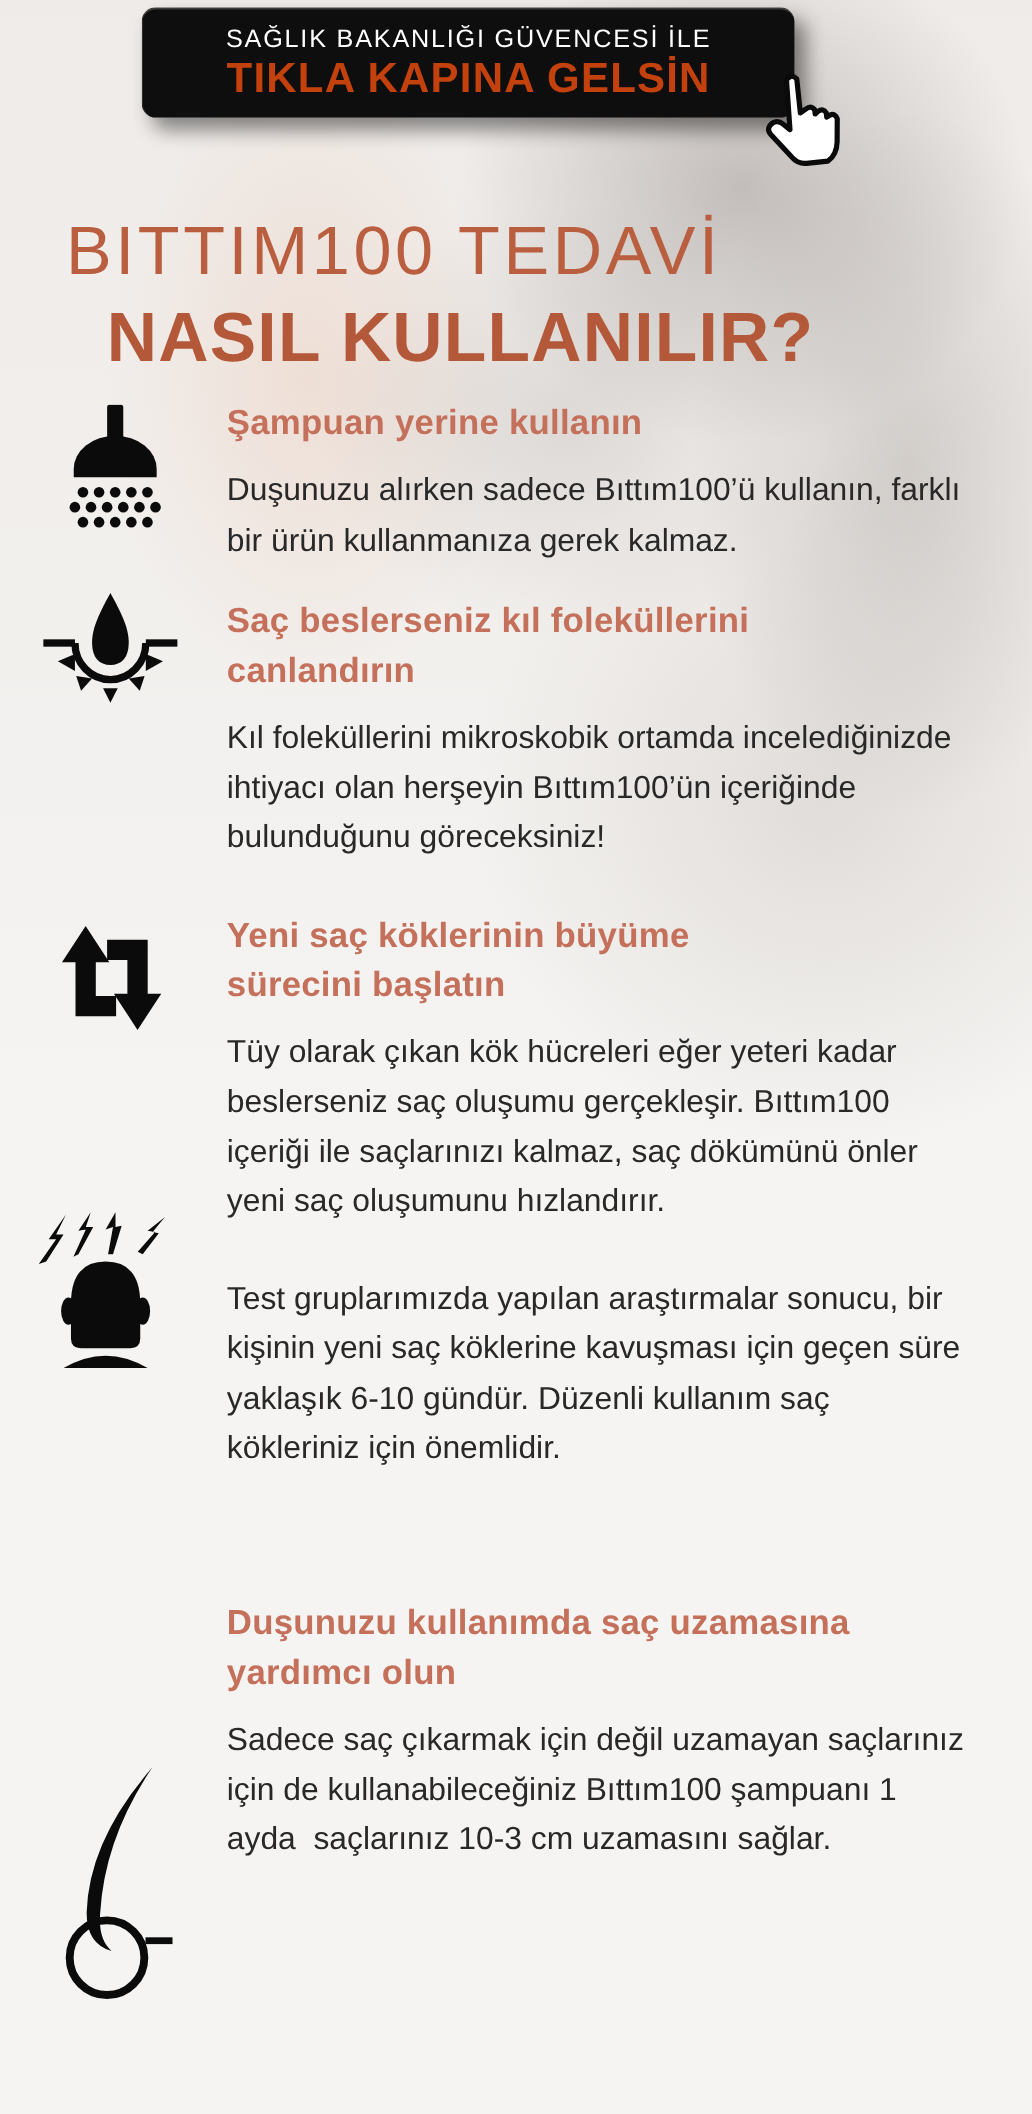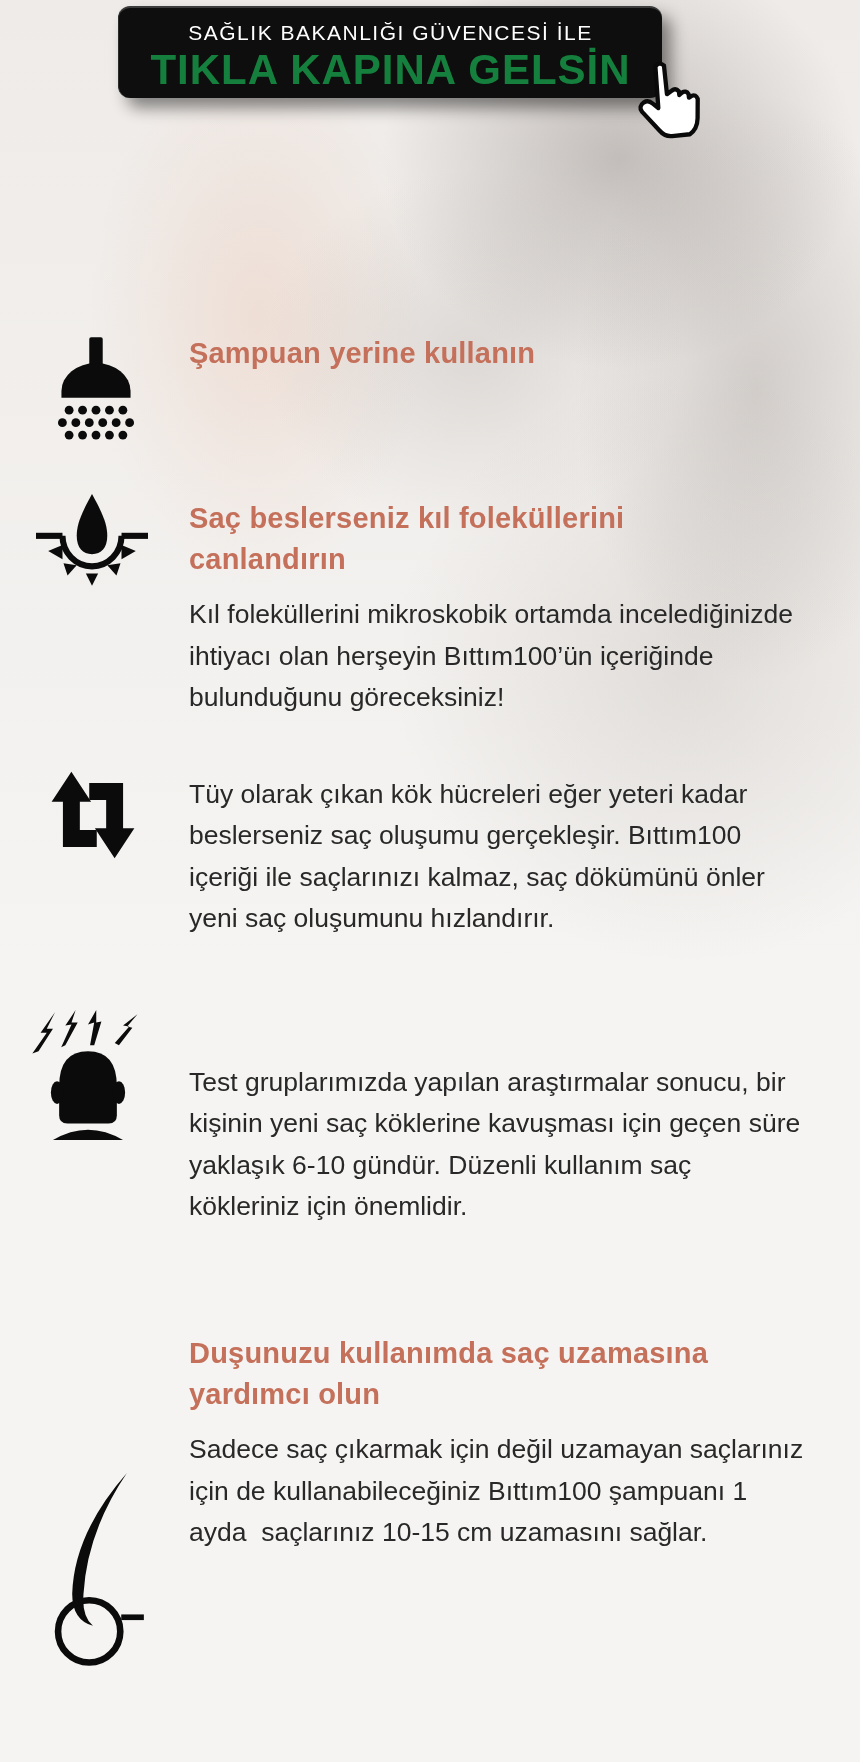--- a/index.html
+++ b/index.html
@@ -23,21 +23,21 @@
       linear-gradient(180deg, rgba(238,234,231,0.9) 0%, rgba(245,244,242,0.2) 55%, rgba(247,246,245,0) 75%);
   }
   .banner{
     position:absolute; left:118px; top:6px; width:544px; height:92px;
     background:#0e0e0e; border-radius:12px; text-align:center;
     box-sizing:border-box; padding-top:13px;
     box-shadow:9px 10px 16px rgba(0,0,0,0.45);
     border-top:2px solid #3c3c3c; border-left:1px solid #2b2b2b;
   }
   .banner-line1{color:#ffffff; font-size:21px; letter-spacing:1.5px; font-weight:400;}
-  .banner-line2{color:#15803d; font-size:42px; font-weight:800; letter-spacing:1px; margin-top:1px;}
+  .banner-line2{color:#c2410c; font-size:35px; font-weight:800; letter-spacing:1px; margin-top:1px;}
   .cursor{position:absolute; left:622px; top:60px; width:86px; height:86px; transform:rotate(-6deg);}
   .title{position:absolute; left:55px; top:176px; margin:0; font-weight:400;}
   .title .t1{display:block; font-size:57px; letter-spacing:3px; color:#b95f40; font-weight:400;}
   .title .t2{display:block; font-size:58px; letter-spacing:1px; color:#b4583a; font-weight:800; padding-left:34px; margin-top:6px;}
   .item{position:absolute; left:0; width:860px;}
   .sicon{position:absolute;}
   .sicon svg{display:block;}
   .stxt{position:absolute; left:165px; top:0; width:618px;margin-left:24px;}
   .stxt h2{
     margin:0; font-size:29px; font-weight:700; color:#c4705a;
@@ -59,20 +59,24 @@
     <div class="banner-line1">SAĞLIK BAKANLIĞI GÜVENCESİ İLE</div>
     <div class="banner-line2">TIKLA KAPINA GELSİN</div>
   </div>
 
   <div class="cursor">
     <svg viewBox="0 0 100 120" width="86" height="86">
       <path d="M42 8 Q48 1 54 8 L54 48 L61 44 Q67 40 71 46 L71 51 L75 48 Q81 45 84 51 L84 56 L88 54 Q94 52 96 59 L93 86 Q91 101 80 107 L55 107 Q45 107 38 97 L17 69 Q12 61 21 56 Q27 53 33 59 L40 66 Z" fill="#ffffff" stroke="#0a0a0a" stroke-width="6" stroke-linejoin="round"></path>
     </svg>
   </div>
 
+  <h1 class="title">
+    <span class="t1">BITTIM100 TEDAVİ</span>
+    <span class="t2">NASIL KULLANILIR?</span>
+  </h1>
 
   <section class="item" style="top:333px">
     <div class="sicon" style="left:48px; top:4px">
       <svg viewBox="0 0 100 110" width="96" height="106">
         <rect class="ic" x="43" y="0" width="14" height="30" rx="2"></rect>
         <path class="ic" d="M14 56 A36 29 0 0 1 86 56 L86 63 L14 63 Z"></path>
         <g class="ic">
           <circle cx="22" cy="76" r="4.6"></circle>
             <circle cx="36" cy="76" r="4.6"></circle>
             <circle cx="50" cy="76" r="4.6"></circle>
@@ -87,20 +91,21 @@
           <circle cx="22" cy="102" r="4.6"></circle>
             <circle cx="36" cy="102" r="4.6"></circle>
             <circle cx="50" cy="102" r="4.6"></circle>
             <circle cx="64" cy="102" r="4.6"></circle>
             <circle cx="78" cy="102" r="4.6"></circle>
         </g>
       </svg>
     </div>
     <div class="stxt">
       <h2>Şampuan yerine kullanın</h2>
+      <p>Duşunuzu alırken sadece Bıttım100’ü kullanın, farklı bir ürün kullanmanıza gerek kalmaz.</p>
     </div>
   </section>
 
   <section class="item" style="top:498px">
     <div class="sicon" style="left:36px; top:-6px">
       <svg viewBox="0 0 110 104" width="112" height="106">
         <rect class="ic" x="0" y="40" width="26" height="6"></rect>
         <rect class="ic" x="84" y="40" width="26" height="6"></rect>
         <path d="M26 43 A29 30 0 0 0 84 43" fill="none" stroke="#0b0b0b" stroke-width="6"></path>
         <path class="ic" d="M55 2 C44 22 40 32 40 43 C40 55 46 61 55 61 C64 61 70 55 70 43 C70 32 66 22 55 2 Z"></path>
@@ -119,20 +124,22 @@
   </section>
 
   <section class="item" style="top:760px">
     <div class="sicon" style="left:46px; top:8px">
       <svg viewBox="0 0 100 100" width="94" height="94">
         <path class="ic" d="M27 4 L6 36 L18 36 L18 84 L54 84 L54 66 L36 66 L36 36 L48 36 Z"></path>
         <path class="ic" d="M73 96 L94 64 L82 64 L82 16 L46 16 L46 34 L64 34 L64 64 L52 64 Z"></path>
       </svg>
     </div>
     <div class="stxt">
+      <h2>Yeni saç köklerinin büyüme
+sürecini başlatın</h2>
       <p>Tüy olarak çıkan kök hücreleri eğer yeteri kadar beslerseniz saç oluşumu gerçekleşir. Bıttım100 içeriği ile saçlarınızı kalmaz, saç dökümünü önler yeni saç oluşumunu hızlandırır.</p>
     </div>
   </section>
 
   <section class="item" style="top:1048px">
     <div class="sicon" style="left:30px; top:-42px">
       <svg viewBox="0 0 112 130" width="116" height="134">
         <g class="ic">
           <path d="M2 46 L16 26 L10 26 L24 6 L16 22 L22 22 L8 44 Z"></path>
           <path d="M28 34 L38 12 L32 13 L42 -2 L38 10 L44 10 L32 32 Z" transform="translate(2,6)"></path>
@@ -156,16 +163,16 @@
     <div class="sicon" style="left:40px; top:140px">
       <svg viewBox="0 0 110 210" width="104" height="198">
         <path class="ic" d="M92 0 Q50 62 46 128 Q44 152 56 162 Q34 156 34 128 Q36 64 92 0 Z"></path>
         <circle cx="52" cy="168" r="33" fill="none" stroke="#0b0b0b" stroke-width="7"></circle>
         <rect class="ic" x="86" y="150" width="24" height="6"></rect>
       </svg>
     </div>
     <div class="stxt">
       <h2>Duşunuzu kullanımda saç uzamasına
 yardımcı olun</h2>
-      <p>Sadece saç çıkarmak için değil uzamayan saçlarınız için de kullanabileceğiniz Bıttım100 şampuanı 1 ayda  saçlarınız 10-15 cm uzamasını sağlar.</p>
+      <p>Sadece saç çıkarmak için değil uzamayan saçlarınız için de kullanabileceğiniz Bıttım100 şampuanı 1 ayda  saçlarınız 10-3 cm uzamasını sağlar.</p>
     </div>
   </section>
 </div>
 
 </body></html>

